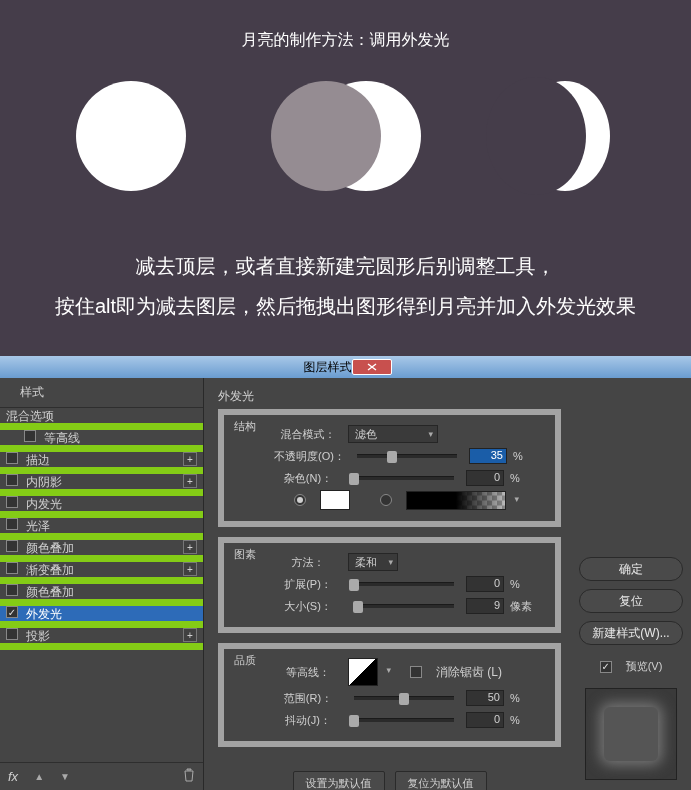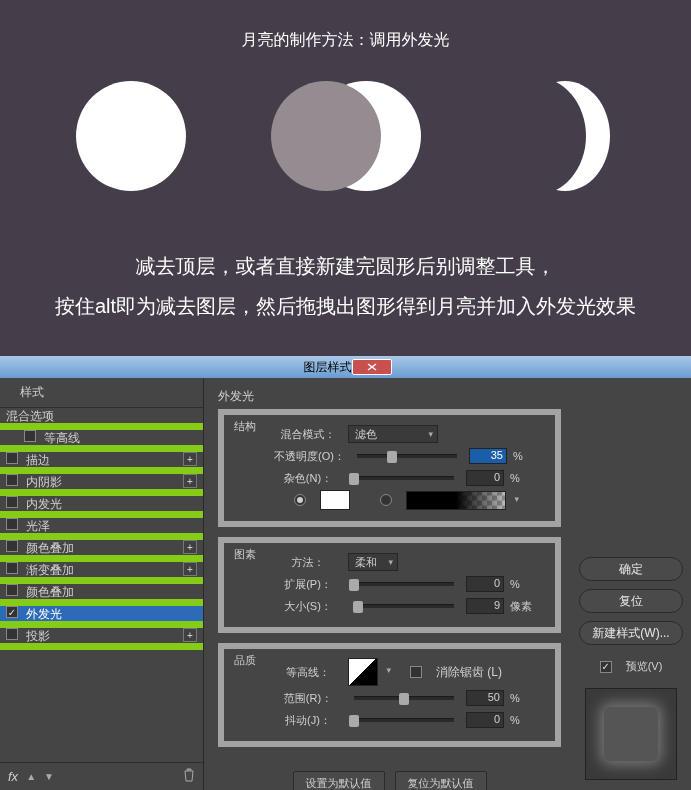--- a/index.html
+++ b/index.html
@@ -24,21 +24,21 @@
   
   .styles-panel { width: 204px; background: #454545; border-right: 1px solid #292929; display: flex; flex-direction: column; }
   .styles-header { padding: 6px 20px; border-bottom: 1px solid #2e2e2e; }
   .style-item { display: flex; align-items: flex-start; height: 22px; padding: 0 6px; border-bottom: 7px solid #84cc16; cursor: pointer; }
   .style-item.indent { padding-left: 24px; }
   .style-item.active { background: #2d6bb8; color: #fff; }
   .cb { width: 12px; height: 12px; border: 1px solid #888; background: #333; margin-right: 8px; display: inline-flex; align-items: center; justify-content: center; font-size: 10px; color: #e0e0e0; }
   .cb.checked::before { content: '✓'; }
   .plus-icon { margin-left: auto; width: 14px; height: 14px; border: 1px solid #777; display: flex; align-items: center; justify-content: center; font-size: 10px; background: #404040; }
   .styles-spacer { flex: 1; }
-  .styles-footer { height: 28px; display: flex; align-items: center; padding: 0 8px; border-top: 1px solid #2e2e2e; gap: 8px; }
+  .styles-footer { height: 28px; display: flex; align-items: center; padding: 0 8px; border-top: 1px solid #2e2e2e; gap: 16px; }
   .fx-label { font-style: italic; font-size: 13px; }
   .arrow-btn { font-size: 10px; color: #aaa; cursor: pointer; }
   .trash-icon { margin-left: auto; cursor: pointer; }
   
   .settings-panel { flex: 1; padding: 10px 10px 10px 14px; overflow: hidden; }
   .group-title { font-size: 12px; margin: 0 0 4px 0; }
   .fieldset { border: 6px solid #a3a3a3; padding: 8px 10px 10px 50px; margin-bottom: 10px; position: relative; }
   .fieldset-label { position: absolute; top: 4px; left: 10px; font-size: 11px; }
   .row { display: flex; align-items: center; height: 22px; gap: 6px; }
   .row-label { min-width: 68px; text-align: center; font-size: 11px; }

